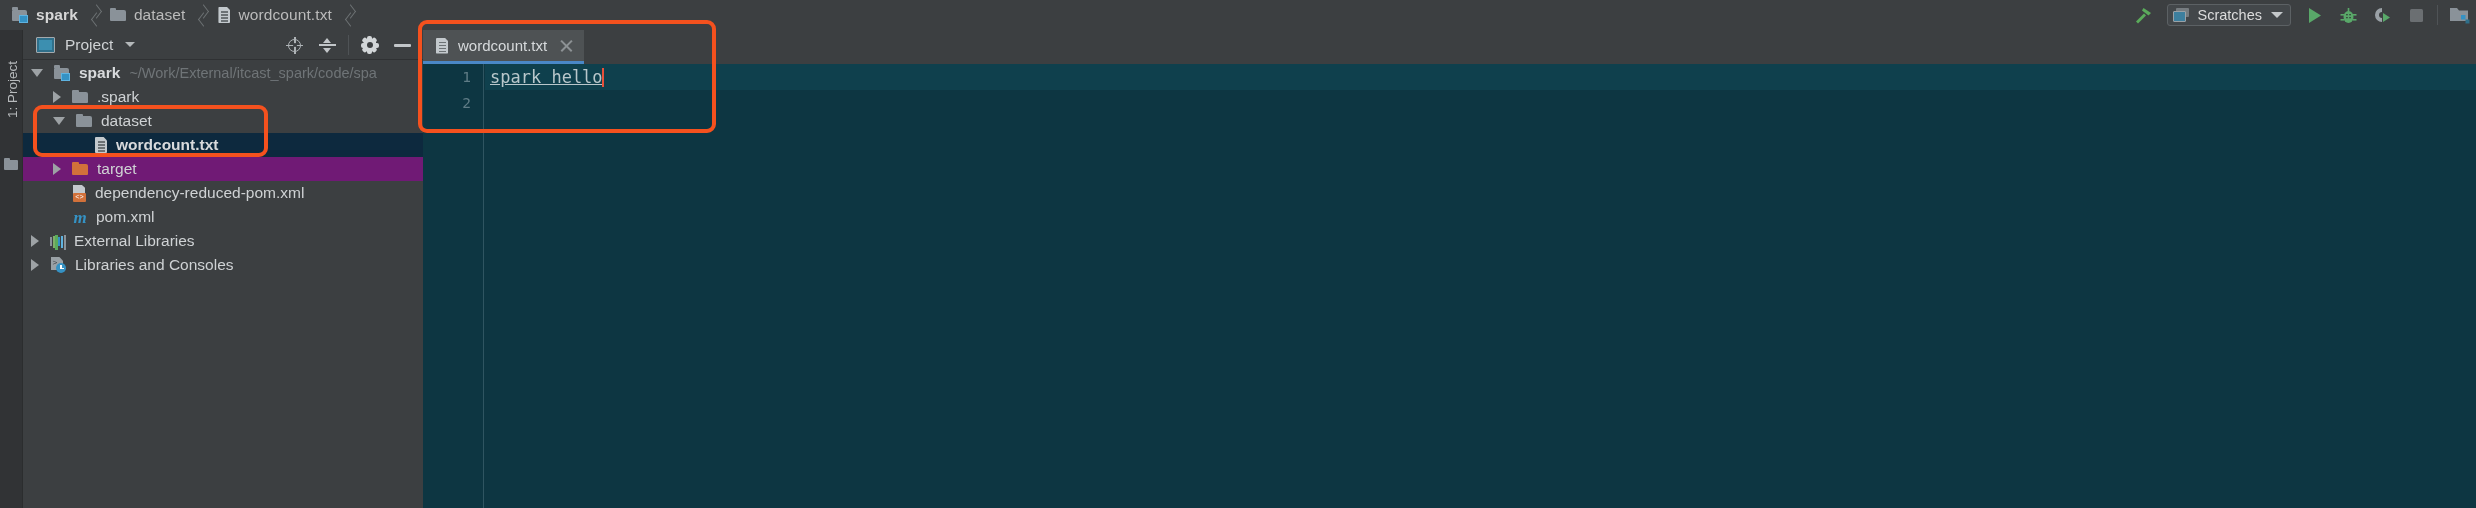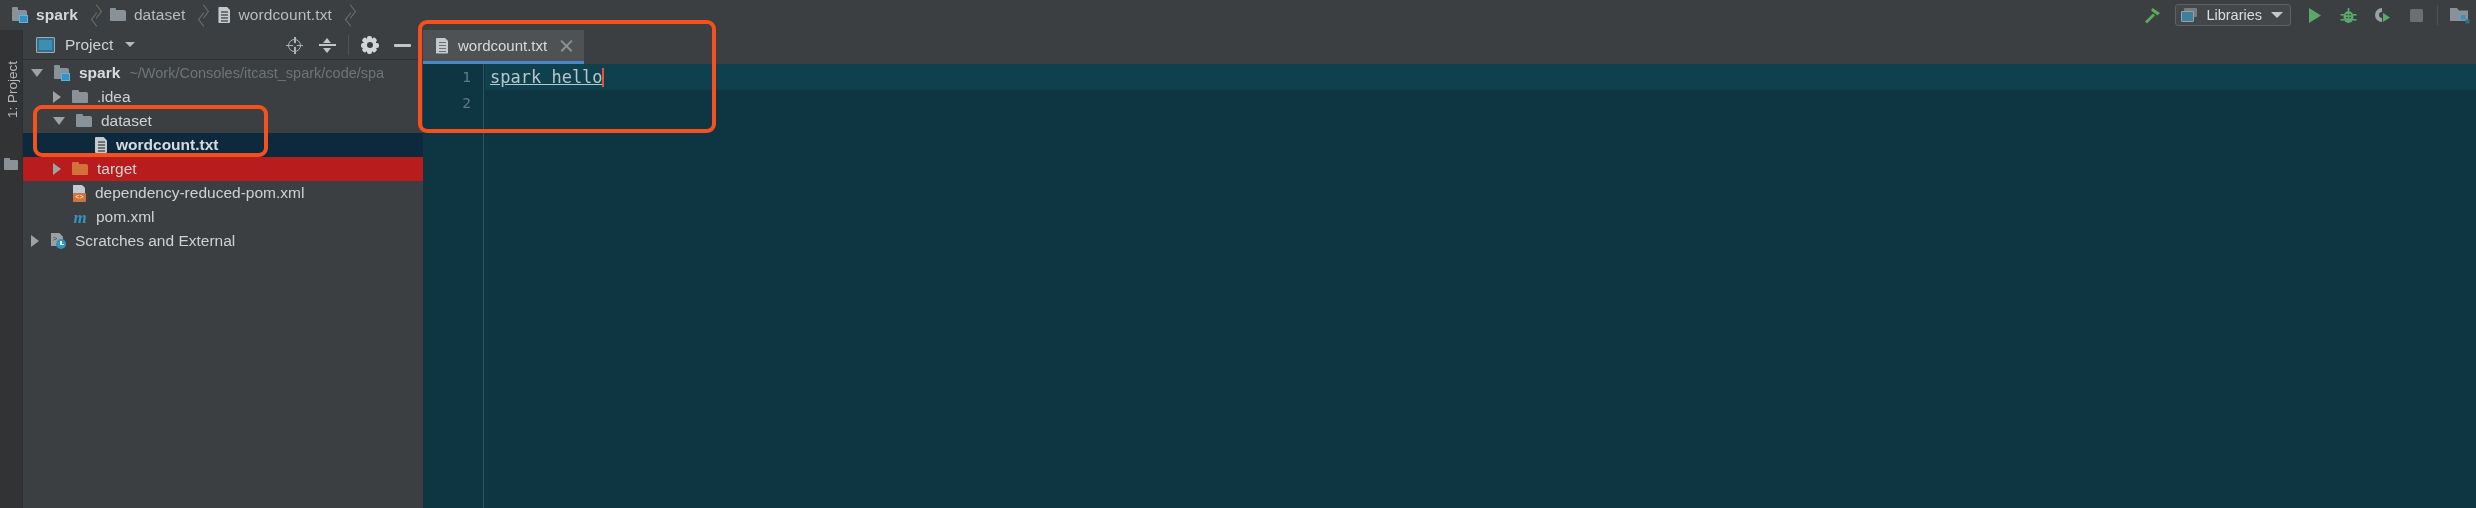--- a/index.html
+++ b/index.html
@@ -225,21 +225,21 @@
   }
   .ic-min { width:17px; height:3px; background:#c2c6c9; border-radius:1px; }
 
   
   .tree { position: absolute; left: 0; top: 31px; width: 400px; height: 447px; }
   .row {
     position: relative; height: 24px; display: flex; align-items: center;
     white-space: nowrap; width: 400px;
   }
   .row.sel { background: #0d293e; }
-  .row.excl { background: #b91c1c; }
+  .row.excl { background: #701a75; }
   .arrow {
     width: 0; height: 0; flex: none; margin-right: 5px;
   }
   .arrow.closed {
     border-top: 6px solid transparent; border-bottom: 6px solid transparent;
     border-left: 8px solid #9da2a5;
   }
   .arrow.open {
     border-left: 6px solid transparent; border-right: 6px solid transparent;
     border-top: 8px solid #9da2a5;
@@ -387,21 +387,21 @@
           <path d="M3 16.5 L11 8.5 L13 10.5 L5 18.5 Z" fill="#5bab5b"></path>
           <path d="M10.5 3 L18 8 L15.5 10.5 L9 5.5 Z" fill="#5bab5b"></path>
         </svg>
       </div>
 
       <div class="runcfg">
         <span class="ico-runwin">
           <span class="bk"></span>
             <span class="fr"></span>
         </span>
-        <span class="rcname">Libraries</span>
+        <span class="rcname">Scratches</span>
         <span class="caret-dn"></span>
       </div>
 
       <div class="tbtn">
         <svg width="19" height="19" viewBox="0 0 19 19">
           <path d="M4 2 L16 9.5 L4 17 Z" fill="#59a869"></path>
         </svg>
       </div>
 
       <div class="tbtn">
@@ -498,29 +498,29 @@
 
     <div class="tree" id="tree">
         <div class="row" style="padding-left: 8px;">
           <span class="arrow open"></span>
           <span style="width: 6px; flex: 0 0 auto;"></span>
           <span class="ico ico-module">
             <span class="mfolder"></span>
             <span class="mbadge"></span>
           </span>
           <span class="lbl bold">spark</span>
-          <span class="path">~/Work/Consoles/itcast_spark/code/spa</span>
+          <span class="path">~/Work/External/itcast_spark/code/spa</span>
         </div>
         <div class="row" style="padding-left: 30px;">
           <span class="arrow closed"></span>
           <span style="width: 6px; flex: 0 0 auto;"></span>
           <span class="ico ico-folder">
             <i></i>
           </span>
-          <span class="lbl">.idea</span>
+          <span class="lbl">.spark</span>
         </div>
         <div class="row" style="padding-left: 30px;">
           <span class="arrow open"></span>
           <span style="width: 6px; flex: 0 0 auto;"></span>
           <span class="ico ico-folder">
             <i></i>
           </span>
           <span class="lbl">dataset</span>
         </div>
         <div class="row sel" style="padding-left: 52px;">
@@ -546,30 +546,43 @@
             <span class="pg"></span>
             <span class="tag">&lt;&gt;</span>
           </span>
           <span class="lbl">dependency-reduced-pom.xml</span>
         </div>
         <div class="row" style="padding-left: 30px;">
           <span class="arrow none"></span>
           <span style="width: 6px; flex: 0 0 auto;"></span>
           <span class="ico ico-maven">m</span>
           <span class="lbl">pom.xml</span>
+        </div>
+        <div class="row" style="padding-left: 8px;">
+          <span class="arrow closed"></span>
+          <span style="width: 6px; flex: 0 0 auto;"></span>
+          <span class="ico ico-lib">
+            <s style="left:0px;background:#8a9299;height:9px;top:3px"></s>
+            <s style="left:2.7px;background:#7fb069;height:12px;top:2px"></s>
+            <s style="left:5.4px;background:#5bab5b;height:15px;top:1px"></s>
+            <s style="left:8.100000000000001px;background:#3592c4;height:9px;top:3px"></s>
+            <s style="left:10.8px;background:#5fb3e0;height:12px;top:2px"></s>
+            <s style="left:13.5px;background:#8a9299;height:15px;top:1px"></s>
+          </span>
+          <span class="lbl">External Libraries</span>
         </div>
         <div class="row" style="padding-left: 8px;">
           <span class="arrow closed"></span>
           <span style="width: 6px; flex: 0 0 auto;"></span>
           <span class="ico ico-scr">
             <span class="sheet"></span>
             <span class="gt2">&gt;_</span>
             <span class="clock"></span>
           </span>
-          <span class="lbl">Scratches and External</span>
+          <span class="lbl">Libraries and Consoles</span>
         </div>
       </div>
   </div>
 
   <div class="editor-area">
     <div class="tabbar">
       <div class="tab">
         <span class="ico ico-file">
             <i></i>
           </span>

